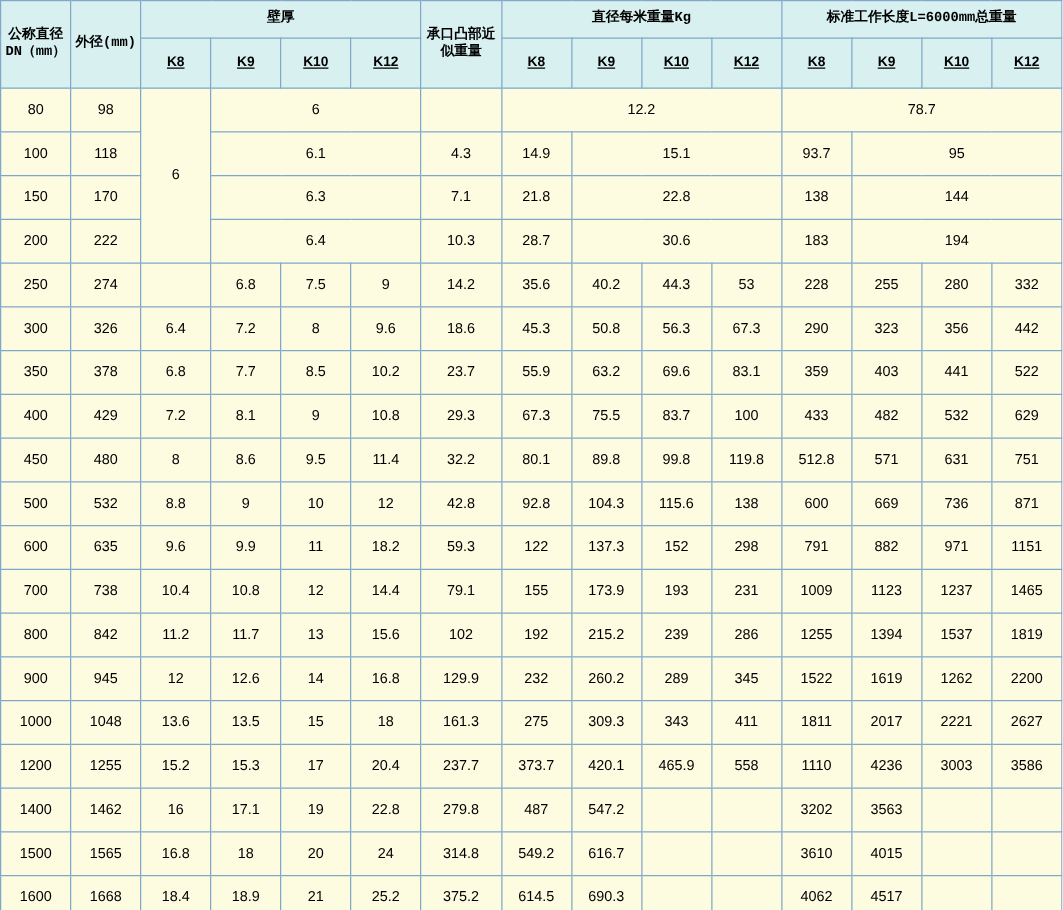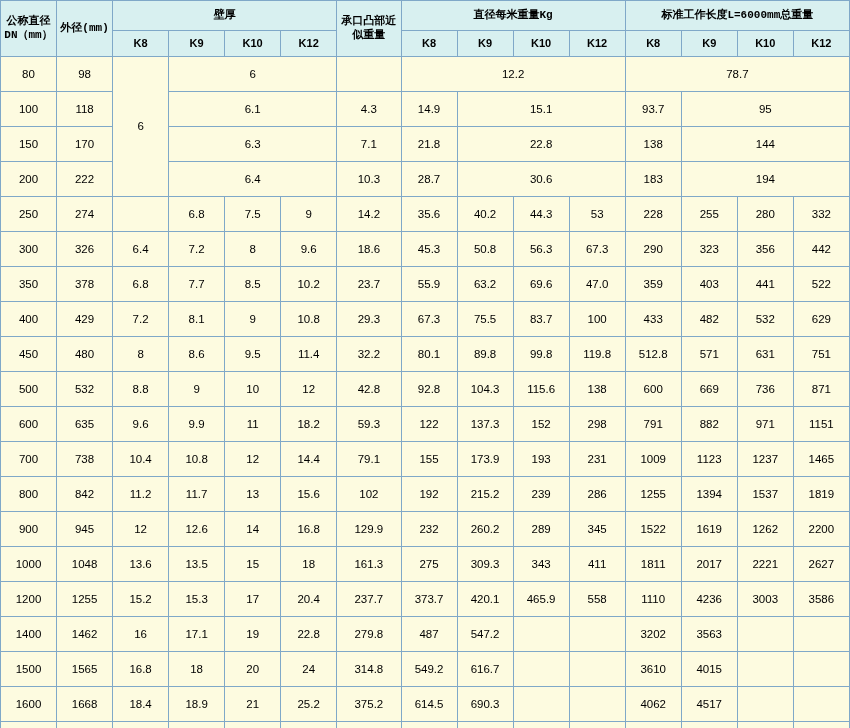--- a/index.html
+++ b/index.html
@@ -41,21 +41,21 @@
     background: #fdfbe0;
     height: 34px;
     font-size: 11.5px;
   }
   td.c-dn, td.c-od {
     background: #fdfbe0;
     margin-top: 24px;
   }
 
   .hdr-top { height: 30px; font-family: Liberation Mono, monospace; }
-  .hdr-sub { height: 26px; }
+  .hdr-sub { height: 40px; text-decoration: underline; }
 
   .vtxt {
     font-weight: bold;
     font-size: 11px;
   }
 </style>
 </head>
 <body>
 
 <div id="wrap">
@@ -192,21 +192,21 @@
         <td class="c-dn">350</td>
         <td class="c-od">378</td>
         <td>6.8</td>
         <td>7.7</td>
         <td>8.5</td>
         <td>10.2</td>
         <td>23.7</td>
         <td>55.9</td>
         <td>63.2</td>
         <td>69.6</td>
-        <td>47.0</td>
+        <td>83.1</td>
         <td>359</td>
         <td>403</td>
         <td>441</td>
         <td>522</td>
       </tr>
 
       <tr>
         <td class="c-dn">400</td>
         <td class="c-od">429</td>
         <td>7.2</td>

